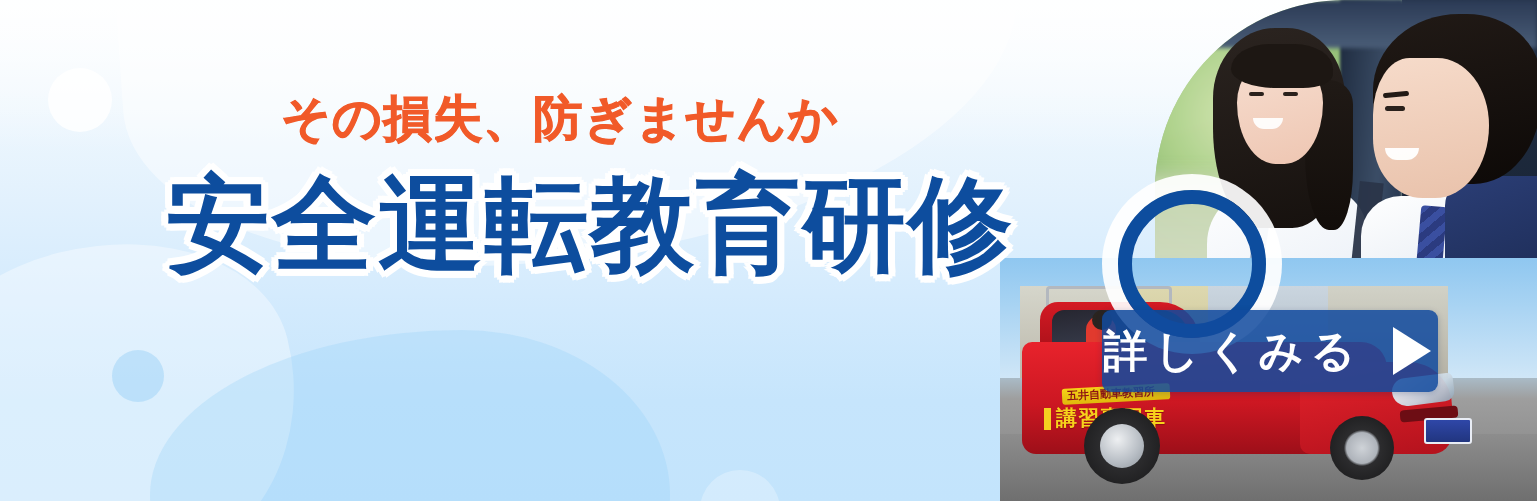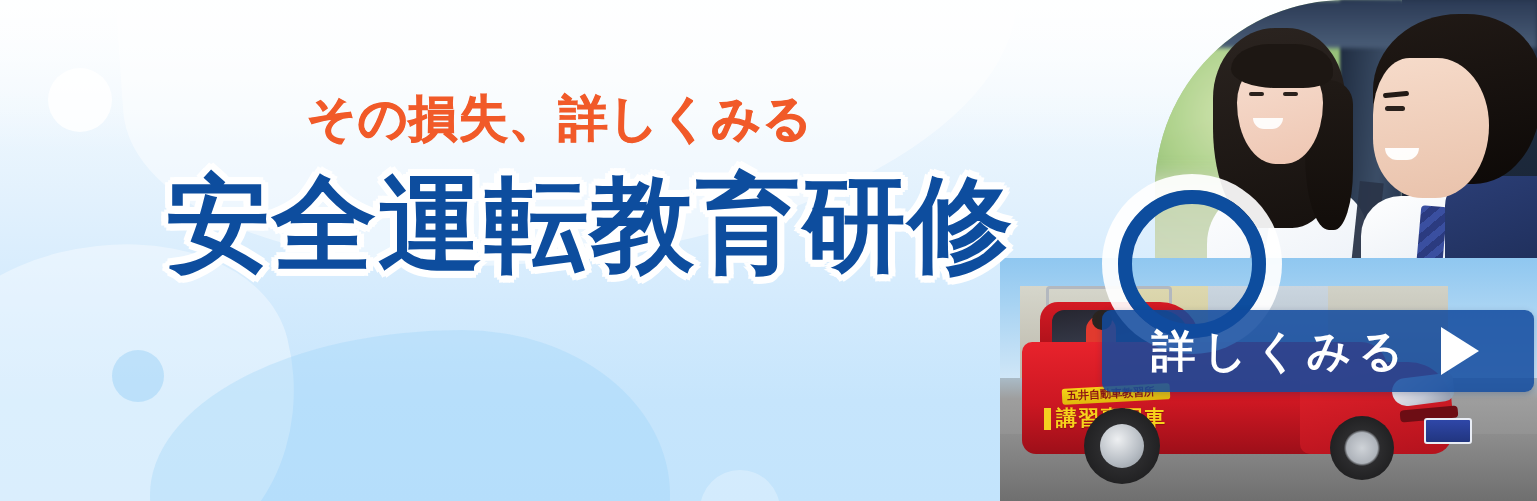--- a/index.html
+++ b/index.html
@@ -317,21 +317,21 @@
     text-shadow:
        6px 0 0 #ffffff, -6px 0 0 #ffffff, 0 6px 0 #ffffff, 0 -6px 0 #ffffff,
        4px 4px 0 #ffffff, -4px 4px 0 #ffffff, 4px -4px 0 #ffffff, -4px -4px 0 #ffffff,
        7px 2px 0 #ffffff, -7px 2px 0 #ffffff, 2px 7px 0 #ffffff, 2px -7px 0 #ffffff,
        -7px -2px 0 #ffffff, 7px -2px 0 #ffffff, -2px 7px 0 #ffffff, -2px -7px 0 #ffffff;
   }
   .headline-line.l2{margin-top:6px;}
 
   
   .cta{
-    position:absolute;left:1102px;top:310px;width:432px;height:82px;
+    position:absolute;left:1102px;top:310px;width:336px;height:82px;
     border-radius:9px;
     background:rgba(18,74,158,.86);
     box-shadow:0 2px 6px rgba(10,40,90,.25);
     cursor:pointer;
     display:flex;align-items:center;justify-content:center;
     gap:30px;
   }
   .cta-label{
     font-size:44px;line-height:50px;font-weight:bold;color:#ffffff;
     letter-spacing:7px;
@@ -420,21 +420,21 @@
       <div class="car-wheel w1"></div>
       <div class="car-hub"></div>
       <div class="car-wheel w2"></div>
     </div>
 
     <div class="photo-mask-left">
       <div class="mask-ring"></div>
     </div>
   </div>
 
-  <div class="subhead">その損失、詳しくみる</div>
+  <div class="subhead">その損失、防ぎませんか</div>
 
   <div class="headline">
     <div class="headline-line l2">安全運転教育研修</div>
   </div>
 
   <div class="cta">
     <span class="cta-label">詳しくみる</span>
     <span class="cta-arrow"></span>
   </div>
 

